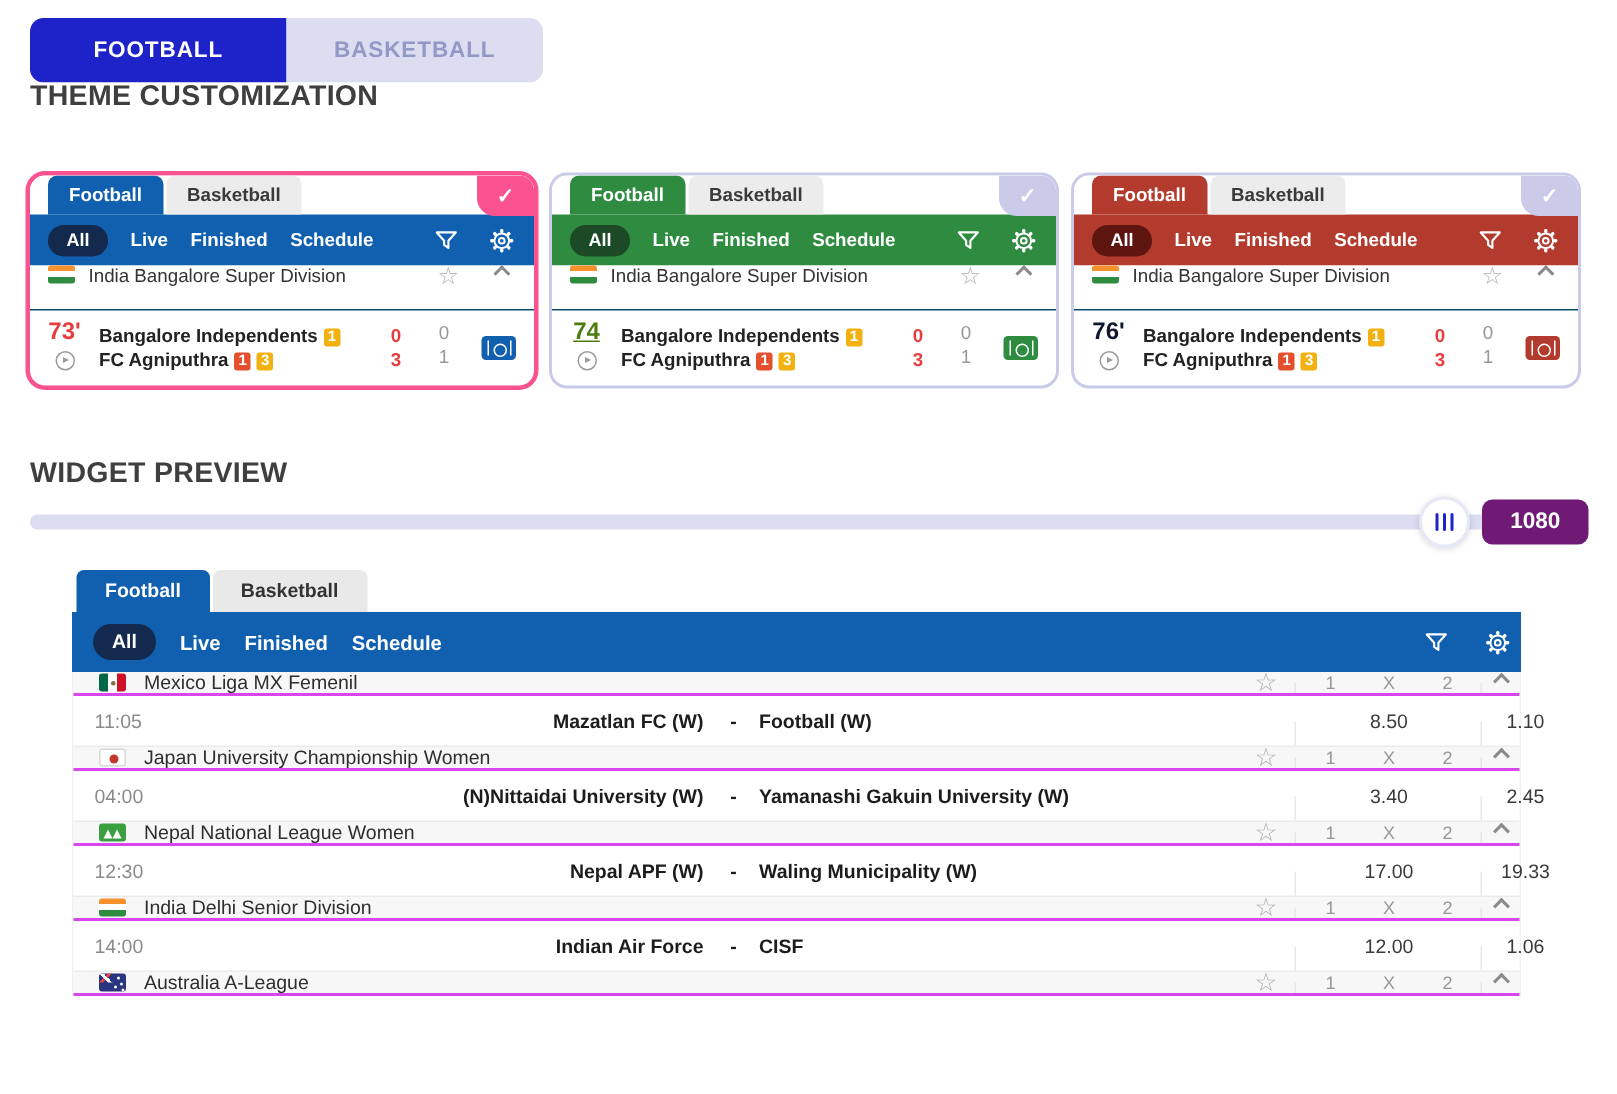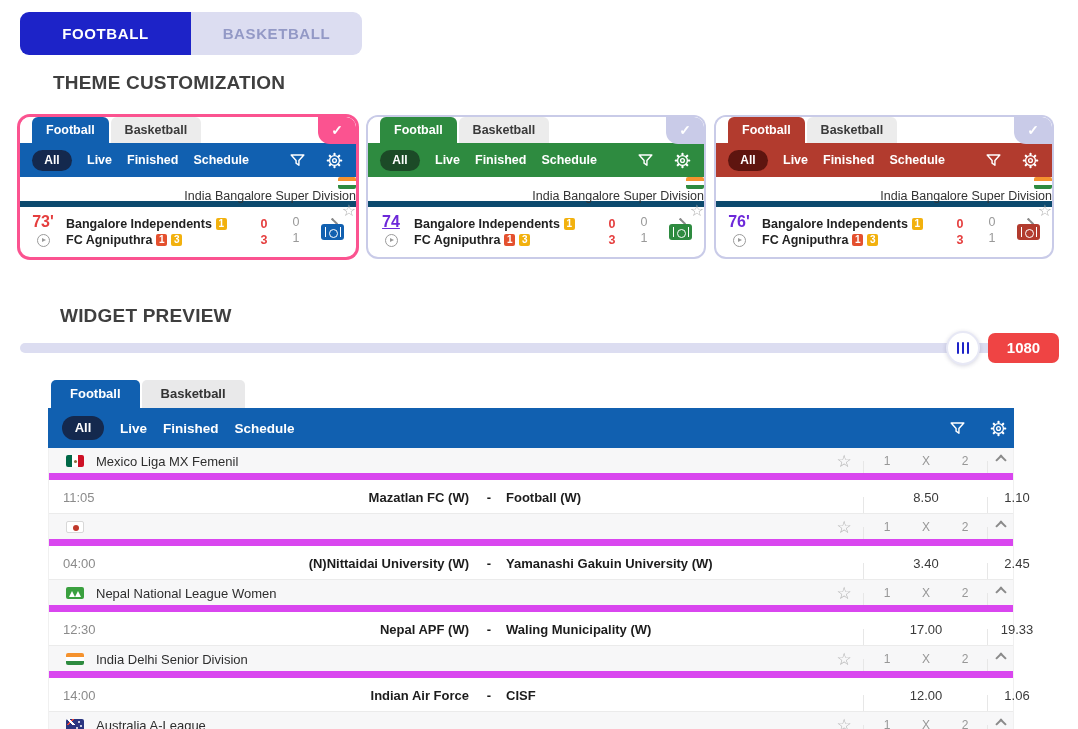--- a/index.html
+++ b/index.html
@@ -13,41 +13,41 @@
   }
 
   
   .sport-tabs { position:absolute; left:20px; top:12px; display:flex; border-radius:9px; overflow:hidden; }
   .sport-tab { width:171px; height:43px; line-height:43px; text-align:center; font-weight:bold; font-size:15px; letter-spacing:.6px; cursor:pointer; }
   .sport-tab.active { color:#fff; }
   .sport-tab.inactive { background:#dcddf1; color:#9399c6; }
 
   
   .section-heading { position:absolute; left:20px; font-size:19px; font-weight:800; color:#3f3f3f; letter-spacing:.2px; }
-  #theme-heading { top:72px;margin-left:33px; }
-  #preview-heading { top:305px;margin-left:40px; }
+  #theme-heading { top:54px; }
+  #preview-heading { top:305px; }
 
   
   .cards { position:absolute; left:20px; top:117px; display:flex; gap:12px; }
   .tcard { position:relative; width:336px; height:140px; border-radius:10px; background:#fff; overflow:hidden; cursor:pointer; }
   .tcard[data-selected="true"]  { box-shadow:0 0 0 3px var(--frame); }
   .tcard[data-selected="false"] { box-shadow:0 0 0 2px var(--frame); }
   .tc-badge { position:absolute; right:0; top:0; width:38px; height:27px; background:var(--frame);
               border-radius:0 9px 0 12px; color:#fff; font-size:14px; font-weight:bold; text-align:center; line-height:26px; z-index:3; }
   .tc-tabs { height:26px; display:flex; padding-left:12px; background:#fff; }
   .tc-tab { height:26px; line-height:26px; padding:0 14px; font-size:12.5px; font-weight:bold; border-radius:6px 6px 0 0; }
   .tc-tab.active { background:var(--accent); color:#fff; }
   .tc-tab.inactive { background:#ececec; color:#3a3a3a; margin-left:2px; }
   .tc-bar { height:34px; background:var(--accent); display:flex; align-items:center; }
   .tc-pill { margin-left:12px; width:40px; height:21px; line-height:21px; border-radius:11px; background:var(--accent-dark);
              color:#fff; font-size:12px; font-weight:bold; text-align:center; }
   .tc-flabel { margin-left:15px; color:#fff; font-size:12.5px; font-weight:bold; }
   .icon-funnel { margin-left:auto; display:flex; }
   .tc-bar .icon-gear { margin:0 12px 0 18px; display:flex; }
-  .tc-league { height:30px; display:flex; align-items:flex-end; background:#fff; border-bottom:6px solid #0c4a6e;flex-direction:column; }
+  .tc-league { height:30px; display:flex; align-items:flex-start; background:#fff; border-bottom:1px solid #0c4a6e; }
   .tc-league .flag { margin-left:12px; }
   .tc-lname { margin-left:9px; font-size:12.5px; color:#333; }
   .star { color:#aeaeae; font-size:16px; line-height:1; }
   .tc-league .star { margin-left:auto; }
   .chev-up { width:8px; height:8px; border-top:2px solid #8a8a8a; border-left:2px solid #8a8a8a; transform:rotate(45deg) translateY(2px); }
   .tc-league .chev-up { margin:0 16px 0 26px; }
   .tc-match { height:50px; display:flex; align-items:center; }
   .tc-timecol { width:46px; text-align:center; }
   .tc-min { display:block; font-size:16px; font-weight:bold; }
   .play-icon { display:inline-block; width:13px; height:13px; border:1.3px solid #9a9a9a; border-radius:50%; position:relative; margin-top:3px; }
@@ -91,21 +91,21 @@
   .w-tabs { height:28px; display:flex; padding-left:3px; }
   .w-tab { height:28px; line-height:28px; padding:0 19px; font-size:13px; font-weight:bold; border-radius:5px 5px 0 0; cursor:pointer; }
   .w-tab.active { color:#fff; }
   .w-tab.inactive { background:#e9e9ea; color:#333; margin-left:2px; }
   .w-bar { height:40px; display:flex; align-items:center; }
   .w-pill { margin-left:14px; width:42px; height:24px; line-height:24px; border-radius:12px; background:#14294e; color:#fff;
             font-size:13px; font-weight:bold; text-align:center; cursor:pointer; }
   .w-flabel { margin-left:16px; color:#fff; font-size:13.5px; font-weight:bold; cursor:pointer; }
   .w-bar .icon-gear { margin:0 6px 0 22px; display:flex; }
   .w-list { border-left:1px solid #f0f0f0; border-right:1px solid #f0f0f0; }
-  .w-league { position:relative; height:32px; background:#f7f7f8; border-bottom:7px solid #d946ef; }
+  .w-league { position:relative; height:16px; background:#f7f7f8; border-bottom:2px solid #d946ef; }
   .w-league > span, .w-match > span { position:absolute; top:50%; transform:translateY(-50%); white-space:nowrap; }
   .w-league .flag { left:17px; }
   .w-lname { left:47px; font-size:13px; color:#2e2e2e; }
   .w-star { left:783px; width:24px; text-align:center; font-size:17px; cursor:pointer; }
   .sep { position:absolute; top:0; bottom:0; width:1px; background:#e7e7e7; transform:none !important; }
   .sep.s1 { left:814px; } .sep.s2 { left:938px; }
   .odd-h { width:40px; text-align:center; font-size:12px; color:#979797; }
   .odd-h.h1 { left:818px; } .odd-h.h2 { left:857px; } .odd-h.h3 { left:896px; }
   .w-chev { left:948px; width:8px; height:8px; border-top:2px solid #8a8a8a; border-left:2px solid #8a8a8a;
             transform:translateY(-60%) rotate(45deg) !important; cursor:pointer; }
@@ -235,21 +235,21 @@
 </span>
       </div>
       <div class="tc-league">
         <span class="flag" data-flag="india"></span>
         <span class="tc-lname">India Bangalore Super Division</span>
         <span class="star">☆</span>
         <span class="chev-up"></span>
       </div>
       <div class="tc-match">
         <div class="tc-timecol">
-          <span class="tc-min" style="color: #6d28d9; text-decoration: underline;">74</span>
+          <span class="tc-min" style="color: #4d7c0f; text-decoration: underline;">74</span>
           <span class="play-icon"></span>
         </div>
         <div class="tc-teams">
           <div class="tc-teamline">
             <span>Bangalore Independents</span><span class="badge" style="background: rgb(242, 177, 14);">1</span>
           </div>
           <div class="tc-teamline">
             <span>FC Agniputhra</span><span class="badge" style="background: rgb(228, 80, 46);">1</span><span class="badge" style="background: rgb(242, 177, 14);">3</span>
           </div>
         </div>
@@ -303,21 +303,21 @@
 </span>
       </div>
       <div class="tc-league">
         <span class="flag" data-flag="india"></span>
         <span class="tc-lname">India Bangalore Super Division</span>
         <span class="star">☆</span>
         <span class="chev-up"></span>
       </div>
       <div class="tc-match">
         <div class="tc-timecol">
-          <span class="tc-min" style="color: #6d28d9;">76'</span>
+          <span class="tc-min" style="color: #0f172a;">76'</span>
           <span class="play-icon"></span>
         </div>
         <div class="tc-teams">
           <div class="tc-teamline">
             <span>Bangalore Independents</span><span class="badge" style="background: rgb(242, 177, 14);">1</span>
           </div>
           <div class="tc-teamline">
             <span>FC Agniputhra</span><span class="badge" style="background: rgb(228, 80, 46);">1</span><span class="badge" style="background: rgb(242, 177, 14);">3</span>
           </div>
         </div>
@@ -336,21 +336,21 @@
 </div>
 
 <div class="section-heading" id="preview-heading">WIDGET PREVIEW</div>
 
 <div class="slider-track"></div>
 <div class="slider-handle">
   <span class="handle-bar" style="background: rgb(29, 35, 200);"></span>
   <span class="handle-bar" style="background: rgb(29, 35, 200);"></span>
   <span class="handle-bar" style="background: rgb(29, 35, 200);"></span>
 </div>
-<div class="slider-value" style="background: #ef4444;">1080</div>
+<div class="slider-value" style="background: #701a75;">1080</div>
 
 <div class="widget">
   <div class="w-tabs">
     <div class="w-tab active" style="background: rgb(17, 96, 176);">Football</div>
     <div class="w-tab inactive">Basketball</div>
   </div>
   <div class="w-bar" style="background: rgb(17, 96, 176);">
     <span class="w-pill" style="background: rgb(20, 41, 78);">All</span>
     <span class="w-flabel">Live</span>
     <span class="w-flabel">Finished</span>
@@ -402,20 +402,21 @@
           <span class="sep s2"></span>
           <span class="m-odd o1">23.00</span>
           <span class="m-odd o2">8.50</span>
           <span class="m-odd o3">1.10</span>
         </div>
       </div>
 
       <div>
         <div class="w-league">
           <span class="flag" data-flag="japan"></span>
+          <span class="w-lname">Japan University Championship Women</span>
           <span class="star w-star">☆</span>
           <span class="sep s1"></span>
           <span class="sep s2"></span>
           <span class="odd-h h1">1</span>
           <span class="odd-h h2">X</span>
           <span class="odd-h h3">2</span>
           <span class="w-chev"></span>
         </div>
         <div class="w-match">
           <span class="m-time">04:00</span>

